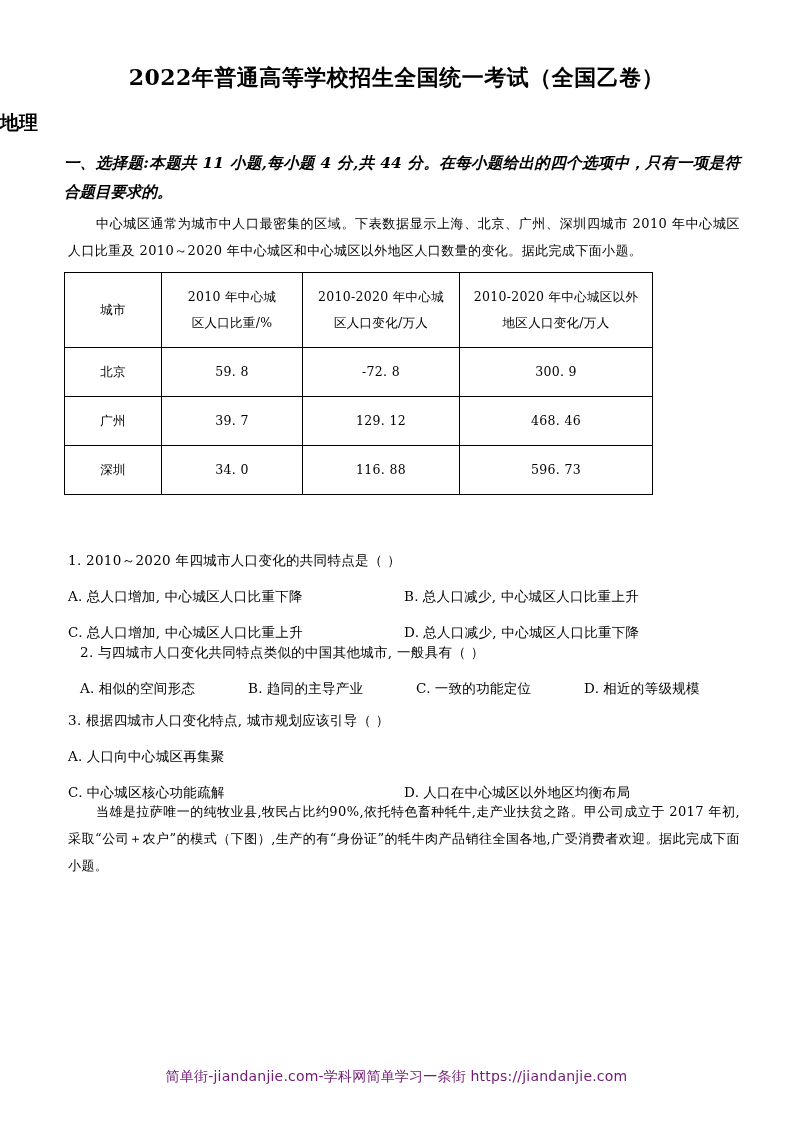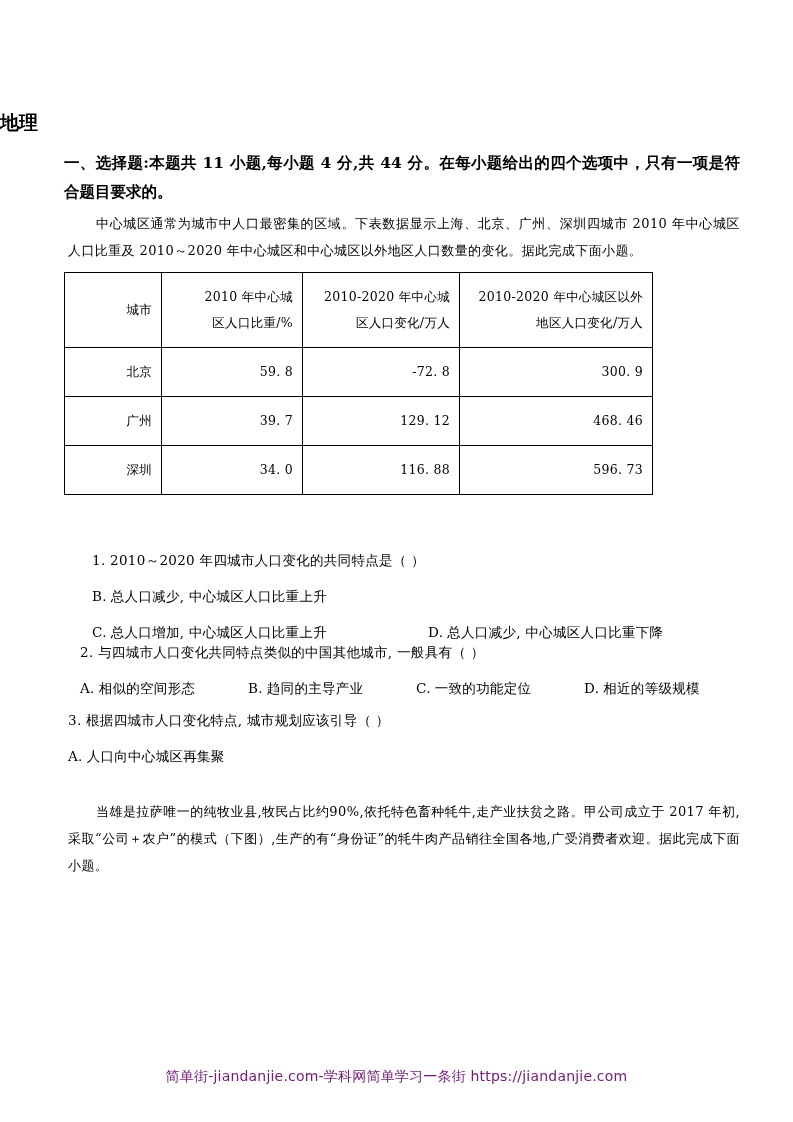--- a/index.html
+++ b/index.html
@@ -49,20 +49,21 @@
   .section-heading {
     position: absolute;
     left: 64px;
     width: 676px;
     top: 148px;
     font-size: 15.5px;
     font-weight: bold;
     line-height: 29px;
     text-align: justify;
     font-family: "DejaVu Serif", "Liberation Serif", serif;
+    font-style: italic;
   }
 
   
   .stem {
     position: absolute;
     left: 68px;
     width: 672px;
     font-size: 13px;
     line-height: 27px;
     text-align: justify;
@@ -82,21 +83,21 @@
   }
   table.data-table {
     border-collapse: collapse;
     width: 100%;
     table-layout: fixed;
   }
   table.data-table td, table.data-table th {
     border: 1px solid #000000;
     font-size: 12.5px;
     font-weight: normal;
-    text-align: right;
+    text-align: center;
     vertical-align: middle;
     padding: 6px 9px;
     font-family: "DejaVu Serif", "Liberation Serif", serif;
     letter-spacing: 0.3px;
     line-height: 26px;
   }
   table.data-table th {
     height: 62px;
   }
   table.data-table td {
@@ -124,21 +125,21 @@
   .opt-row {
     display: flex;
     line-height: 24px;
     margin-bottom: 12px;
   }
   .opt-2col > .opt { width: 50%; }
   .opt-4col > .opt { width: 25%; }
   .opt { white-space: nowrap; }
   .opt .lbl { margin-right: 4px; }
 
-  #q1 { top: 548px; margin-left: 24px; }
+  #q1 { top: 548px; }
   #q2 { top: 640px; margin-left: 12px; }
   #q3 { top: 708px; }
 
   
   .footer-watermark {
     position: absolute;
     left: 0;
     right: 0;
     top: 1068px;
     text-align: center;
@@ -146,20 +147,21 @@
     color: #701a75;
     font-family: "DejaVu Sans", "Liberation Sans", sans-serif;
     letter-spacing: 0.2px;
   }
 </style>
 </head>
 <body>
 
 <div class="page">
 
+  <div class="doc-title">2022年普通高等学校招生全国统一考试（全国乙卷）</div>
   <div class="doc-subtitle">地理</div>
 
   <div class="section-heading">一、选择题:本题共 11 小题,每小题 4 分,共 44 分。在每小题给出的四个选项中，只有一项是符合题目要求的。</div>
 
   <div class="stem" id="stem-1">中心城区通常为城市中人口最密集的区域。下表数据显示上海、北京、广州、深圳四城市 2010 年中心城区人口比重及 2010～2020 年中心城区和中心城区以外地区人口数量的变化。据此完成下面小题。</div>
 
   <div class="data-table-wrap">
     <table class="data-table">
       <thead>
         <tr>
@@ -198,20 +200,23 @@
           <td>596. 73</td>
         </tr>
       </tbody>
     </table>
   </div>
 
   <div class="question" id="q1">
     <p class="q-text">1. 2010～2020 年四城市人口变化的共同特点是（    ）</p>
     <div class="opt-row opt-2col">
       <div class="opt">
+        <span class="lbl">A.</span><span>总人口增加, 中心城区人口比重下降</span>
+      </div>
+      <div class="opt">
         <span class="lbl">B.</span><span>总人口减少, 中心城区人口比重上升</span>
       </div>
     </div>
     <div class="opt-row opt-2col">
       <div class="opt">
         <span class="lbl">C.</span><span>总人口增加, 中心城区人口比重上升</span>
       </div>
       <div class="opt">
         <span class="lbl">D.</span><span>总人口减少, 中心城区人口比重下降</span>
       </div>
@@ -236,19 +241,27 @@
     </div>
   </div>
 
   <div class="question" id="q3">
     <p class="q-text">3. 根据四城市人口变化特点, 城市规划应该引导（    ）</p>
     <div class="opt-row opt-2col">
       <div class="opt">
         <span class="lbl">A.</span><span>人口向中心城区再集聚</span>
       </div>
     </div>
+    <div class="opt-row opt-2col">
+      <div class="opt">
+        <span class="lbl">C.</span><span>中心城区核心功能疏解</span>
+      </div>
+      <div class="opt">
+        <span class="lbl">D.</span><span>人口在中心城区以外地区均衡布局</span>
+      </div>
+    </div>
   </div>
 
   <div class="stem" id="stem-2">当雄是拉萨唯一的纯牧业县,牧民占比约90%,依托特色畜种牦牛,走产业扶贫之路。甲公司成立于 2017 年初,采取“公司＋农户”的模式（下图）,生产的有“身份证”的牦牛肉产品销往全国各地,广受消费者欢迎。据此完成下面小题。</div>
 
   <div class="footer-watermark">简单街-jiandanjie.com-学科网简单学习一条街 https://jiandanjie.com</div>
 
 </div>
 
 </body></html>

